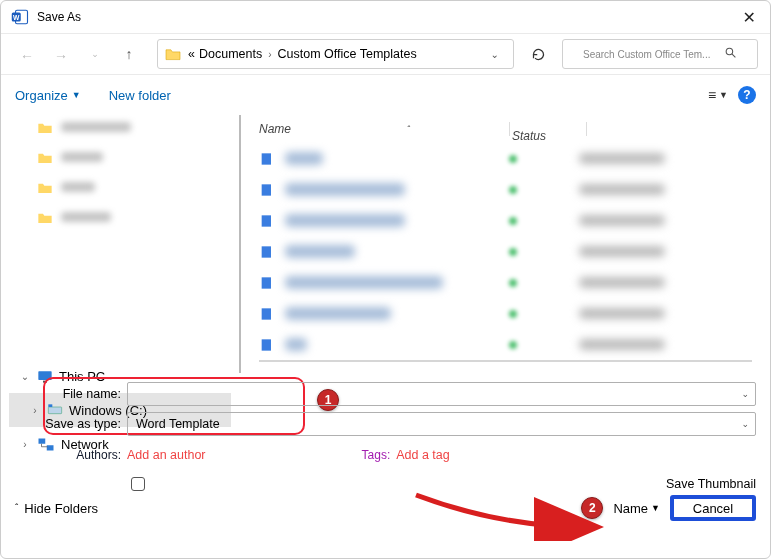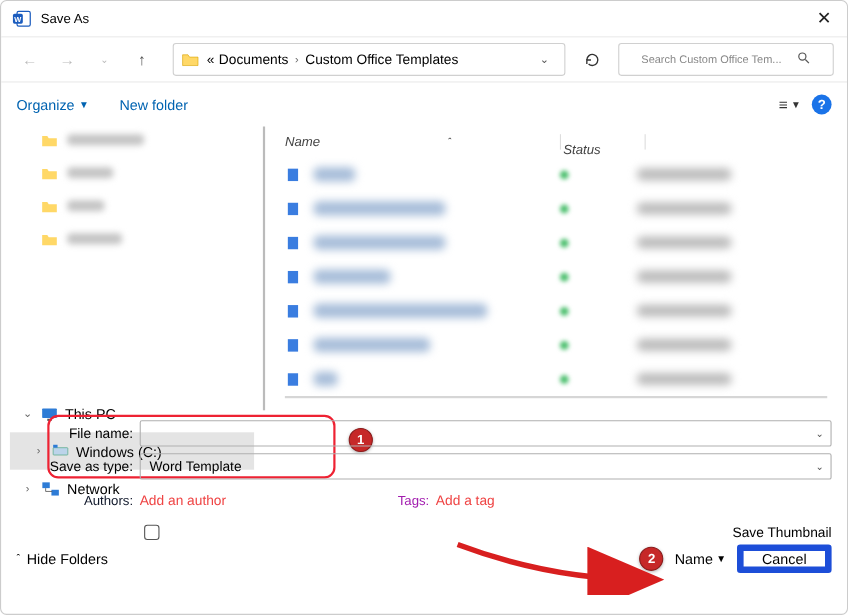--- a/index.html
+++ b/index.html
@@ -93,21 +93,21 @@
   .thumb-row { display:flex; align-items:center; margin-top:10px; margin-left:116px; gap:6px; font-size:12.5px;justify-content:space-between;}
   .chk { width:14px; height:14px; border:1px solid #555; border-radius:3px; }
 
   
   .bottom { height:46px; display:flex; align-items:center; padding:0 14px; }
   .hidefolders { display:flex; align-items:center; gap:6px; font-size:13px; }
   .hidefolders .car { font-size:10px; }
   .bottom-right { margin-left:auto; display:flex; align-items:center; gap:10px; }
   .tools { font-size:13px; display:flex; align-items:center; gap:3px;}
   .tools .caret{font-size:9px;}
-  .btn { width:86px; height:26px; border:6px solid #1d4ed8; border-radius:3px; background:#fff; font-size:13px; display:flex; align-items:center; justify-content:center; }
+  .btn { width:86px; height:26px; border:4px solid #1d4ed8; border-radius:3px; background:#fff; font-size:13px; display:flex; align-items:center; justify-content:center; }
   .btn.save { border:1px solid #888; }
 
   
   .arrow-svg { position:absolute; left:410px; top:486px; width:200px; height:54px; pointer-events:none; }
 </style>
 </head>
 <body>
 
 <div class="titlebar">
   <span class="w-icon">

